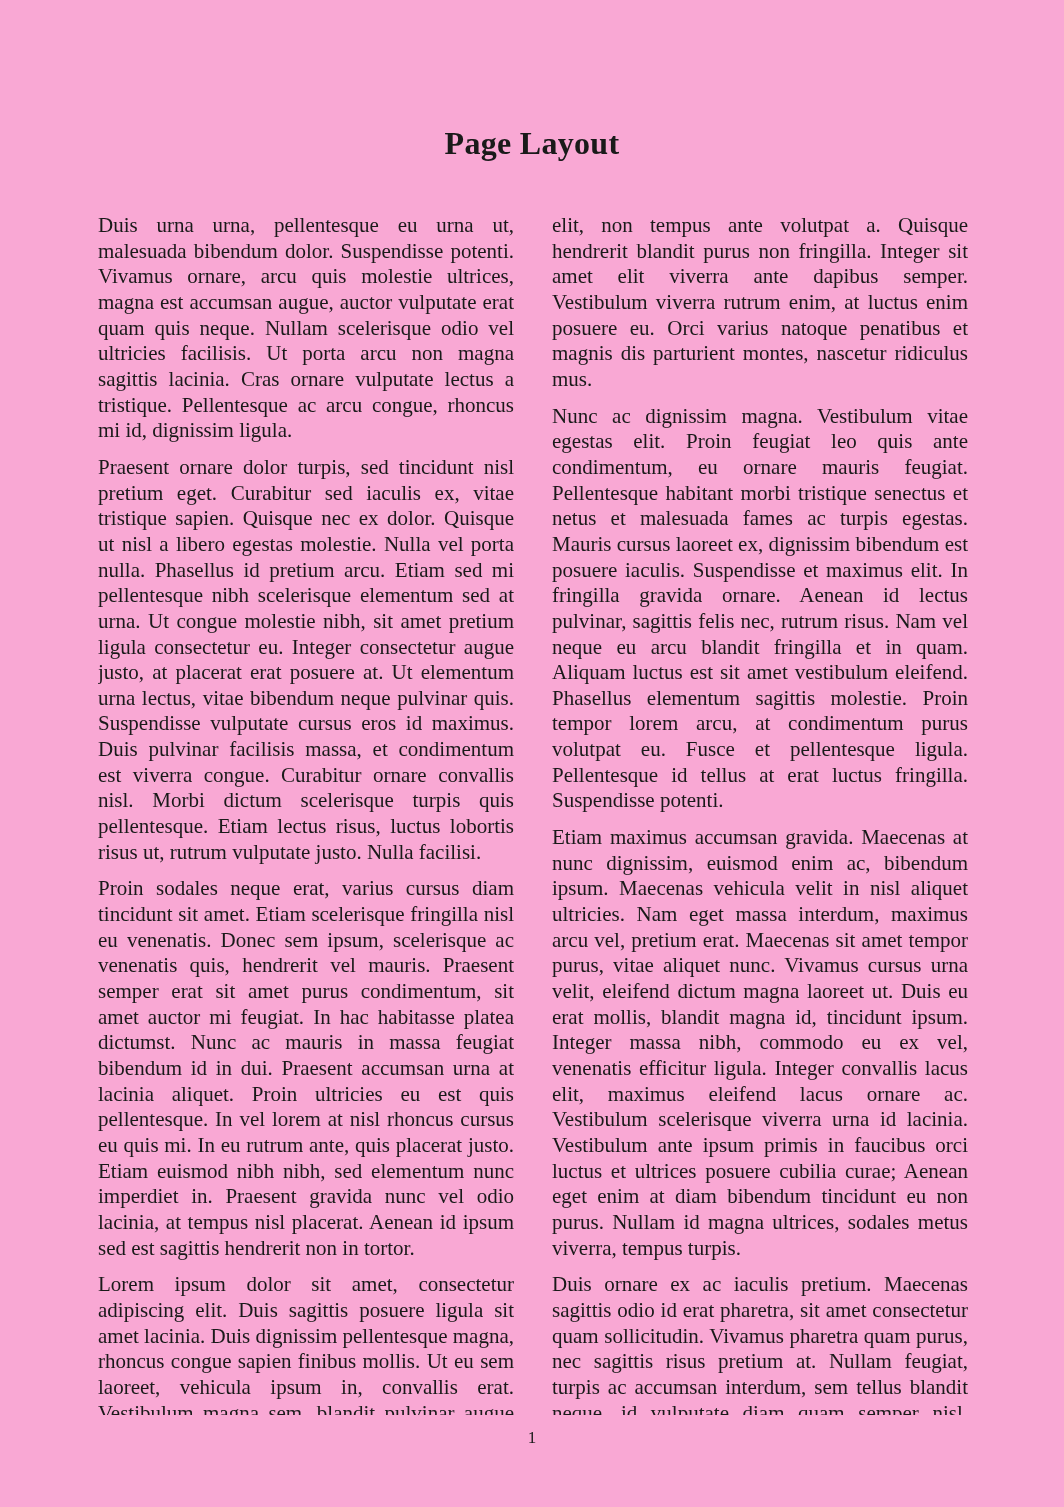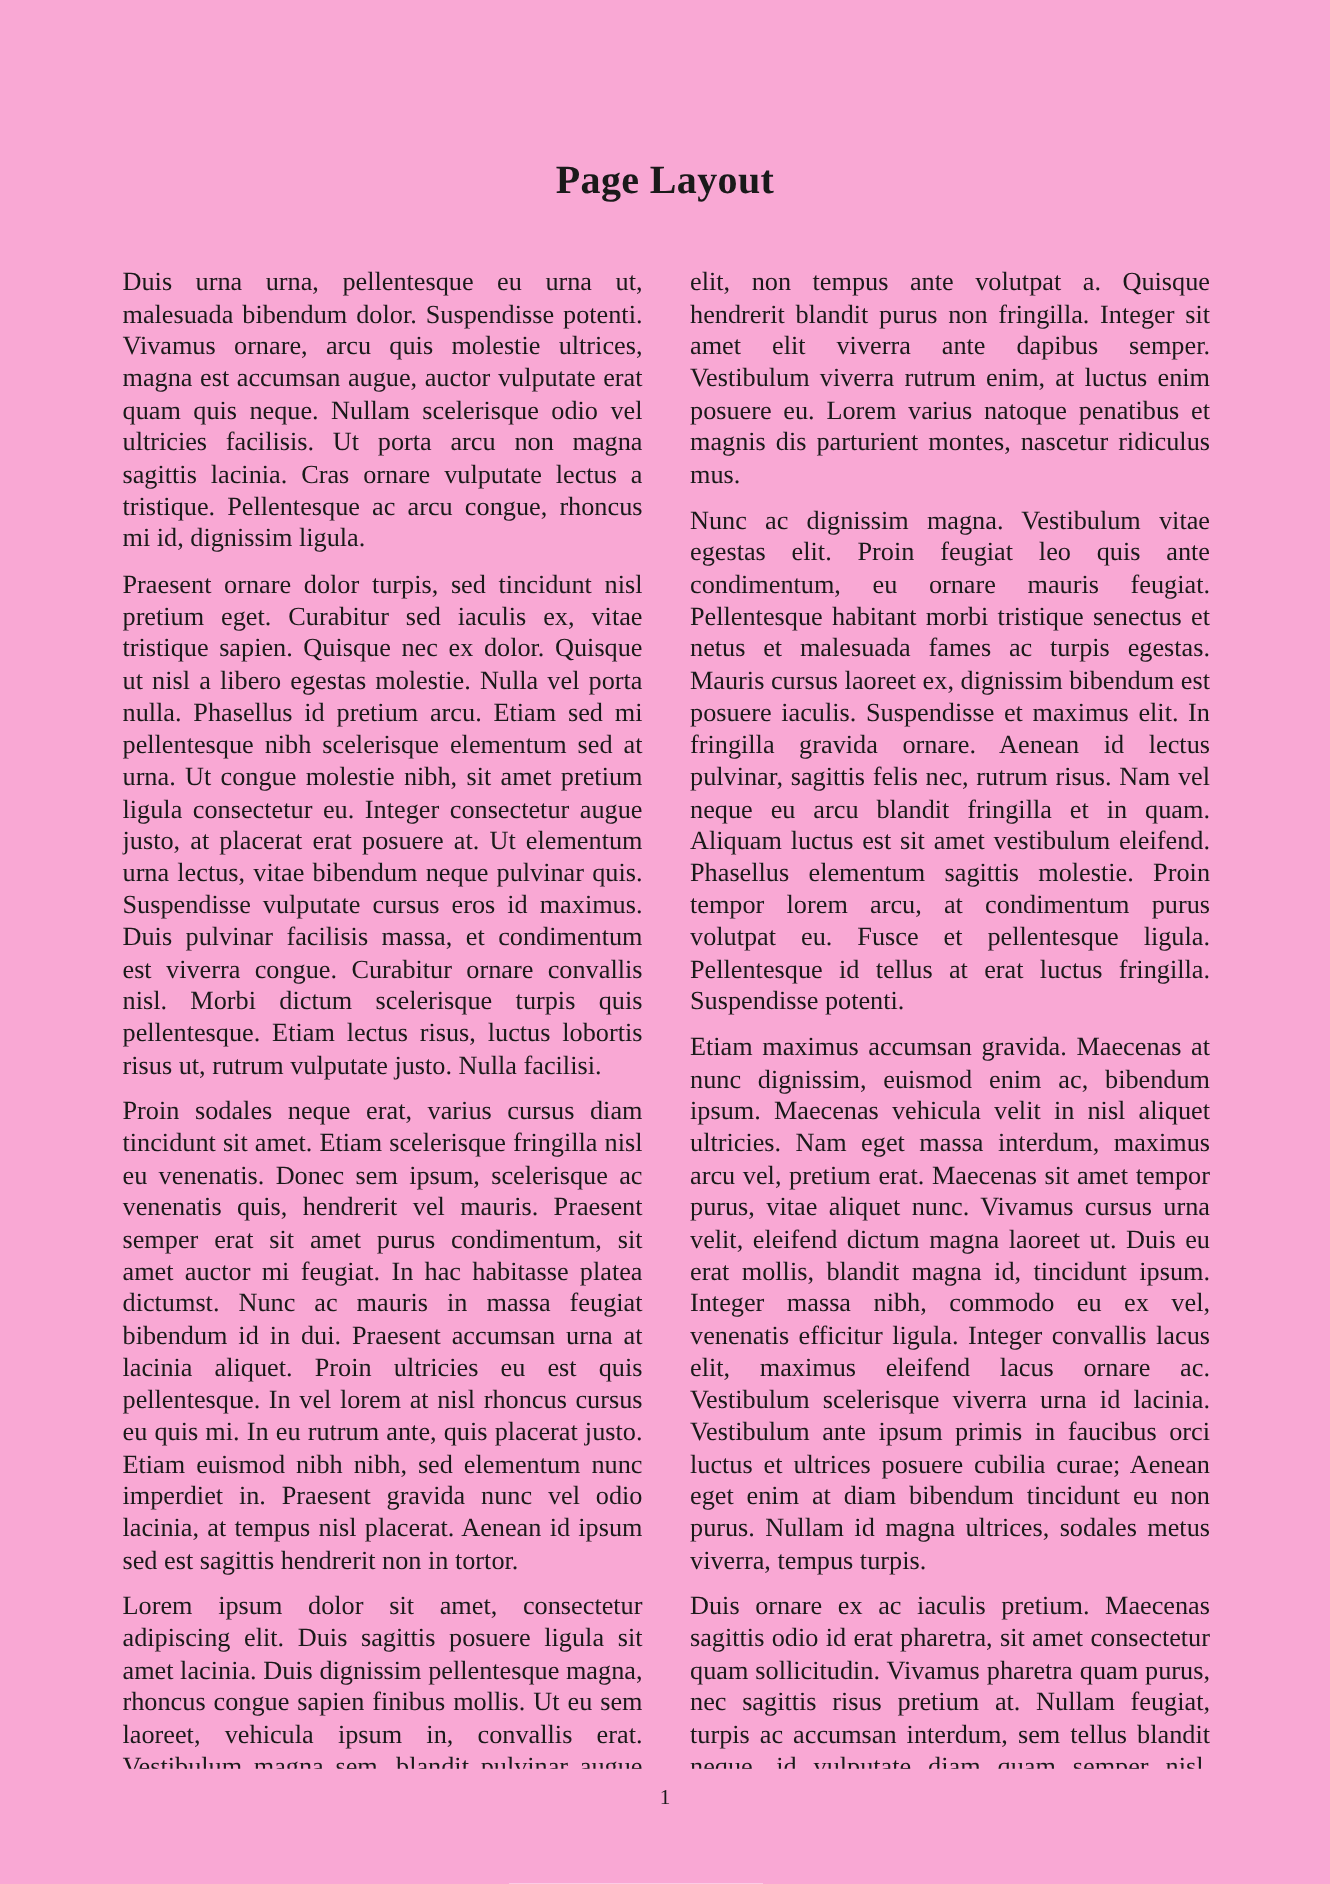--- a/index.html
+++ b/index.html
@@ -67,21 +67,21 @@
   <div class="columns">
 
     <div class="col">
       <p>Duis urna urna, pellentesque eu urna ut, malesuada bibendum dolor. Suspendisse potenti. Vivamus ornare, arcu quis molestie ultrices, magna est accumsan augue, auctor vulputate erat quam quis neque. Nullam scelerisque odio vel ultricies facilisis. Ut porta arcu non magna sagittis lacinia. Cras ornare vulputate lectus a tristique. Pellentesque ac arcu congue, rhoncus mi id, dignissim ligula.</p>
       <p>Praesent ornare dolor turpis, sed tincidunt nisl pretium eget. Curabitur sed iaculis ex, vitae tristique sapien. Quisque nec ex dolor. Quisque ut nisl a libero egestas molestie. Nulla vel porta nulla. Phasellus id pretium arcu. Etiam sed mi pellentesque nibh scelerisque elementum sed at urna. Ut congue molestie nibh, sit amet pretium ligula consectetur eu. Integer consectetur augue justo, at placerat erat posuere at. Ut elementum urna lectus, vitae bibendum neque pulvinar quis. Suspendisse vulputate cursus eros id maximus. Duis pulvinar facilisis massa, et condimentum est viverra congue. Curabitur ornare convallis nisl. Morbi dictum scelerisque turpis quis pellentesque. Etiam lectus risus, luctus lobortis risus ut, rutrum vulputate justo. Nulla facilisi.</p>
       <p>Proin sodales neque erat, varius cursus diam tincidunt sit amet. Etiam scelerisque fringilla nisl eu venenatis. Donec sem ipsum, scelerisque ac venenatis quis, hendrerit vel mauris. Praesent semper erat sit amet purus condimentum, sit amet auctor mi feugiat. In hac habitasse platea dictumst. Nunc ac mauris in massa feugiat bibendum id in dui. Praesent accumsan urna at lacinia aliquet. Proin ultricies eu est quis pellentesque. In vel lorem at nisl rhoncus cursus eu quis mi. In eu rutrum ante, quis placerat justo. Etiam euismod nibh nibh, sed elementum nunc imperdiet in. Praesent gravida nunc vel odio lacinia, at tempus nisl placerat. Aenean id ipsum sed est sagittis hendrerit non in tortor.</p>
       <p>Lorem ipsum dolor sit amet, consectetur adipiscing elit. Duis sagittis posuere ligula sit amet lacinia. Duis dignissim pellentesque magna, rhoncus congue sapien finibus mollis. Ut eu sem laoreet, vehicula ipsum in, convallis erat. Vestibulum magna sem, blandit pulvinar augue sit amet, auctor malesuada sapien. Nullam faucibus leo eget eros hendrerit, non laoreet ipsum lacinia. Curabitur cursus diam</p>
     </div>
 
     <div class="col">
-      <p>elit, non tempus ante volutpat a. Quisque hendrerit blandit purus non fringilla. Integer sit amet elit viverra ante dapibus semper. Vestibulum viverra rutrum enim, at luctus enim posuere eu. Lorem varius natoque penatibus et magnis dis parturient montes, nascetur ridiculus mus.</p>
+      <p>elit, non tempus ante volutpat a. Quisque hendrerit blandit purus non fringilla. Integer sit amet elit viverra ante dapibus semper. Vestibulum viverra rutrum enim, at luctus enim posuere eu. Orci varius natoque penatibus et magnis dis parturient montes, nascetur ridiculus mus.</p>
       <p>Nunc ac dignissim magna. Vestibulum vitae egestas elit. Proin feugiat leo quis ante condimentum, eu ornare mauris feugiat. Pellentesque habitant morbi tristique senectus et netus et malesuada fames ac turpis egestas. Mauris cursus laoreet ex, dignissim bibendum est posuere iaculis. Suspendisse et maximus elit. In fringilla gravida ornare. Aenean id lectus pulvinar, sagittis felis nec, rutrum risus. Nam vel neque eu arcu blandit fringilla et in quam. Aliquam luctus est sit amet vestibulum eleifend. Phasellus elementum sagittis molestie. Proin tempor lorem arcu, at condimentum purus volutpat eu. Fusce et pellentesque ligula. Pellentesque id tellus at erat luctus fringilla. Suspendisse potenti.</p>
       <p>Etiam maximus accumsan gravida. Maecenas at nunc dignissim, euismod enim ac, bibendum ipsum. Maecenas vehicula velit in nisl aliquet ultricies. Nam eget massa interdum, maximus arcu vel, pretium erat. Maecenas sit amet tempor purus, vitae aliquet nunc. Vivamus cursus urna velit, eleifend dictum magna laoreet ut. Duis eu erat mollis, blandit magna id, tincidunt ipsum. Integer massa nibh, commodo eu ex vel, venenatis efficitur ligula. Integer convallis lacus elit, maximus eleifend lacus ornare ac. Vestibulum scelerisque viverra urna id lacinia. Vestibulum ante ipsum primis in faucibus orci luctus et ultrices posuere cubilia curae; Aenean eget enim at diam bibendum tincidunt eu non purus. Nullam id magna ultrices, sodales metus viverra, tempus turpis.</p>
       <p>Duis ornare ex ac iaculis pretium. Maecenas sagittis odio id erat pharetra, sit amet consectetur quam sollicitudin. Vivamus pharetra quam purus, nec sagittis risus pretium at. Nullam feugiat, turpis ac accumsan interdum, sem tellus blandit neque, id vulputate diam quam semper nisl. Donec sit amet enim at neque porttitor aliquet. Phasellus facilisis nulla eget placerat eleifend. Vestibulum non egestas eros, eget lobortis ipsum. Nulla rutrum massa eget enim aliquam, id porttitor erat luctus. Nunc sagittis quis</p>
     </div>
 
   </div>
 
   <div class="page-footer">1</div>
 
 </div>

